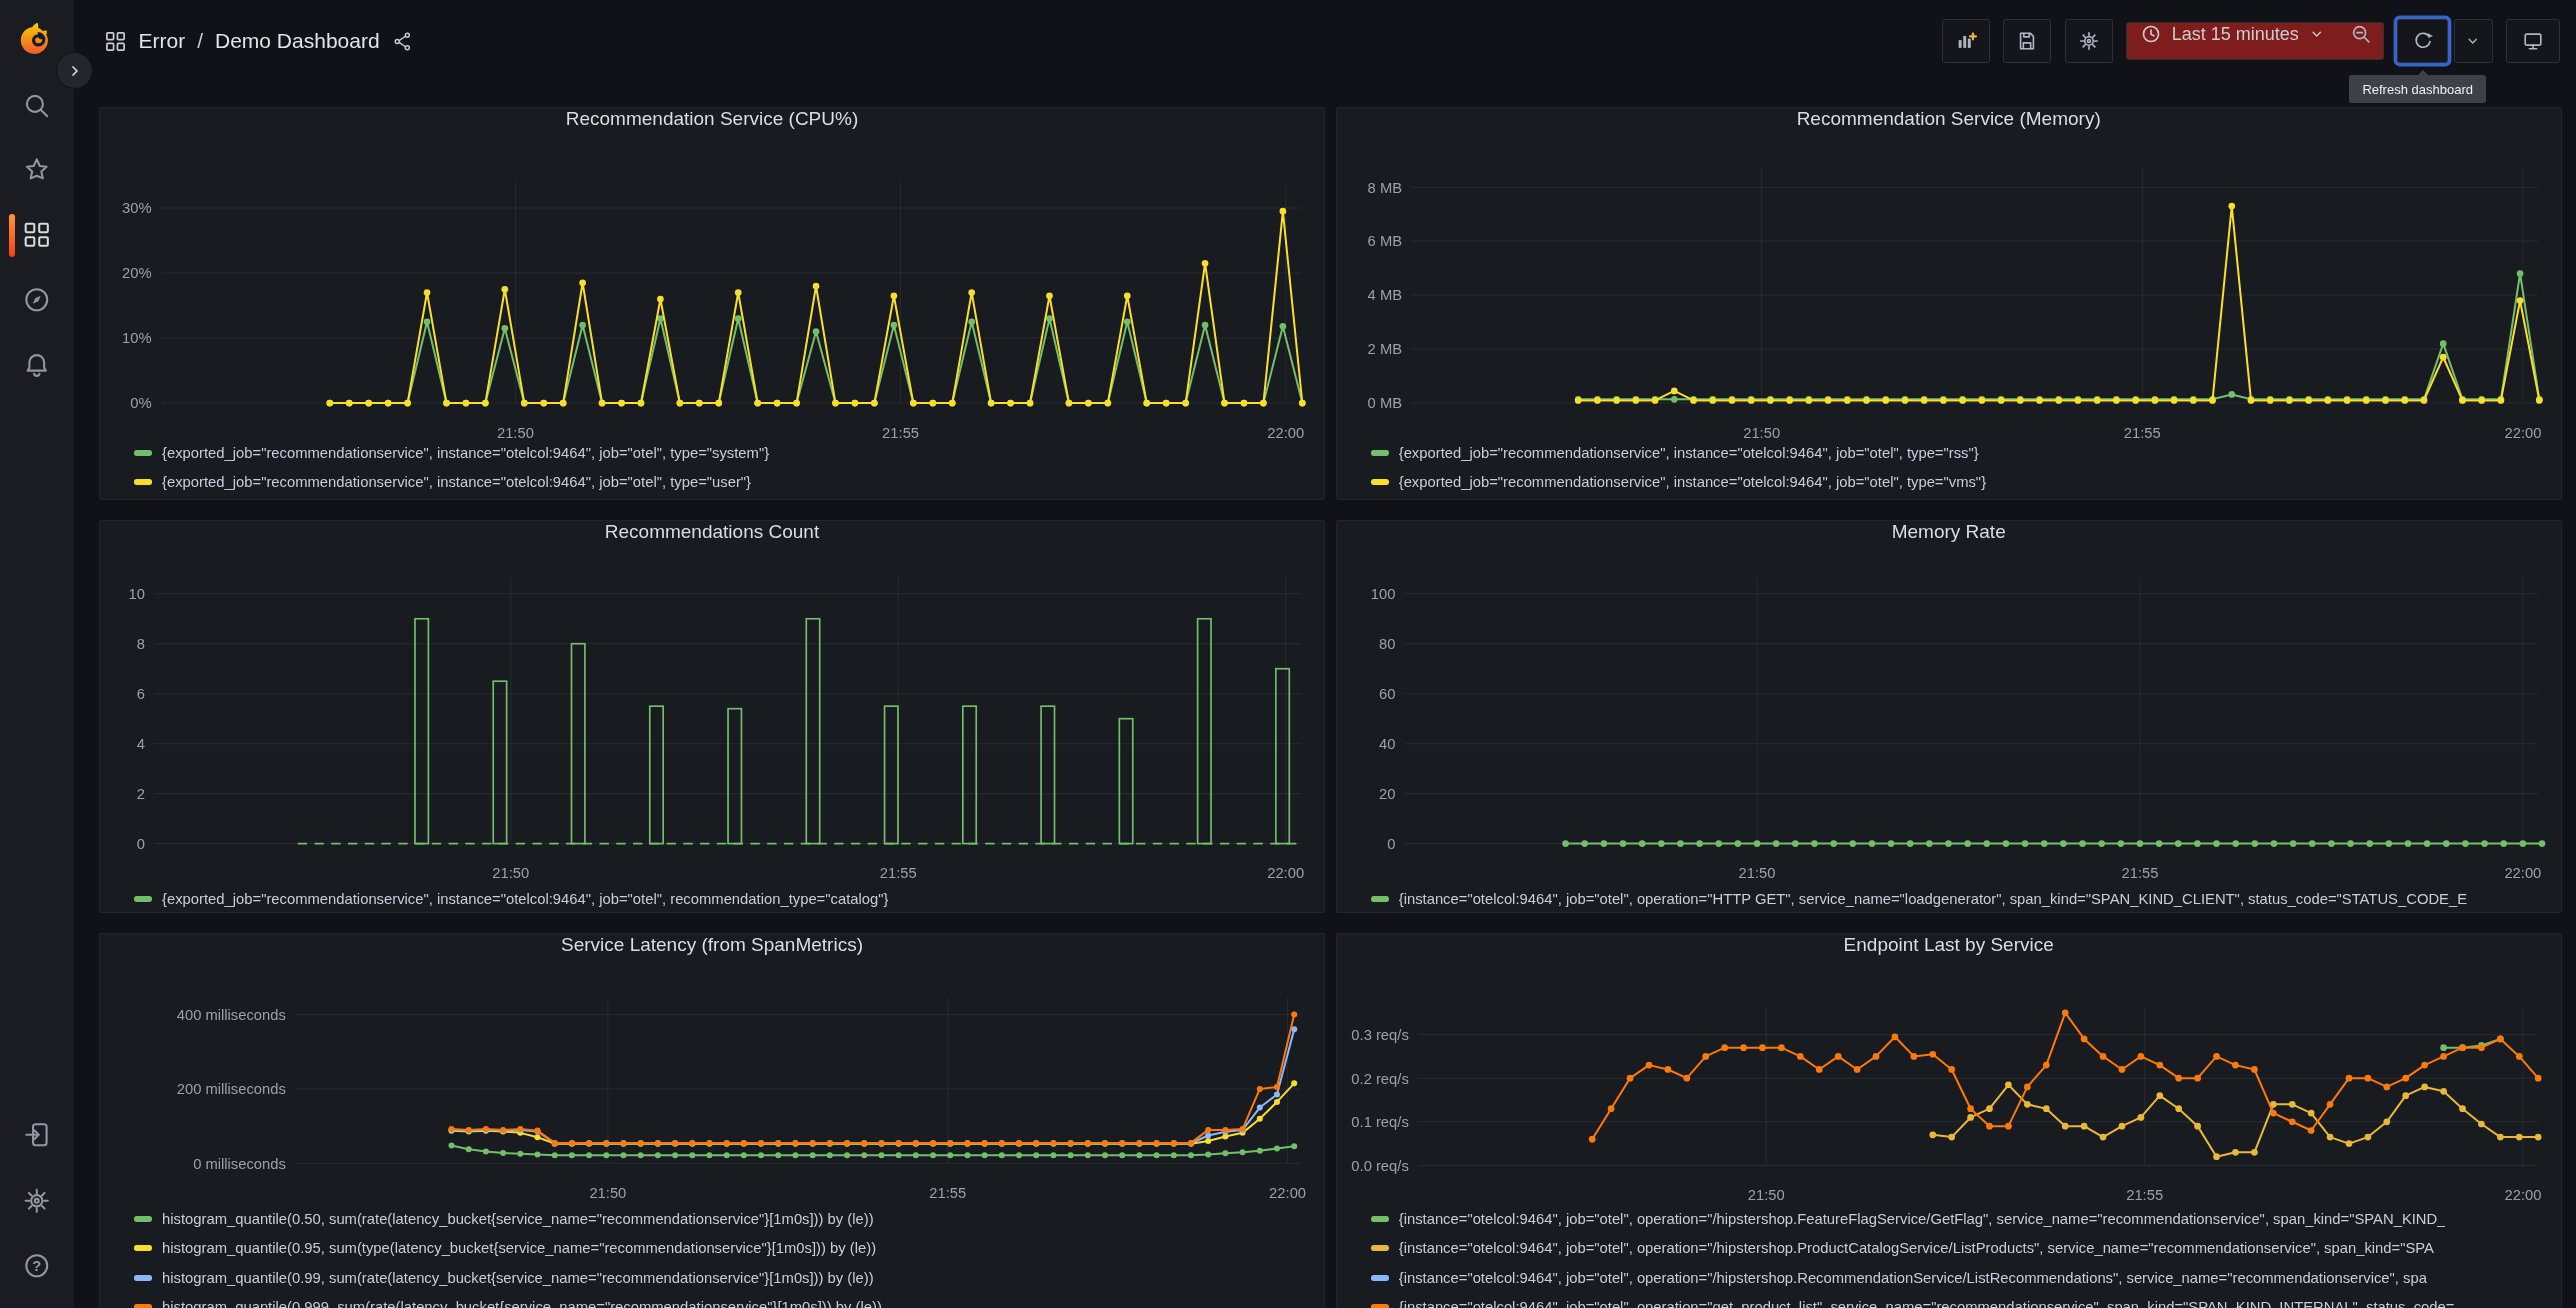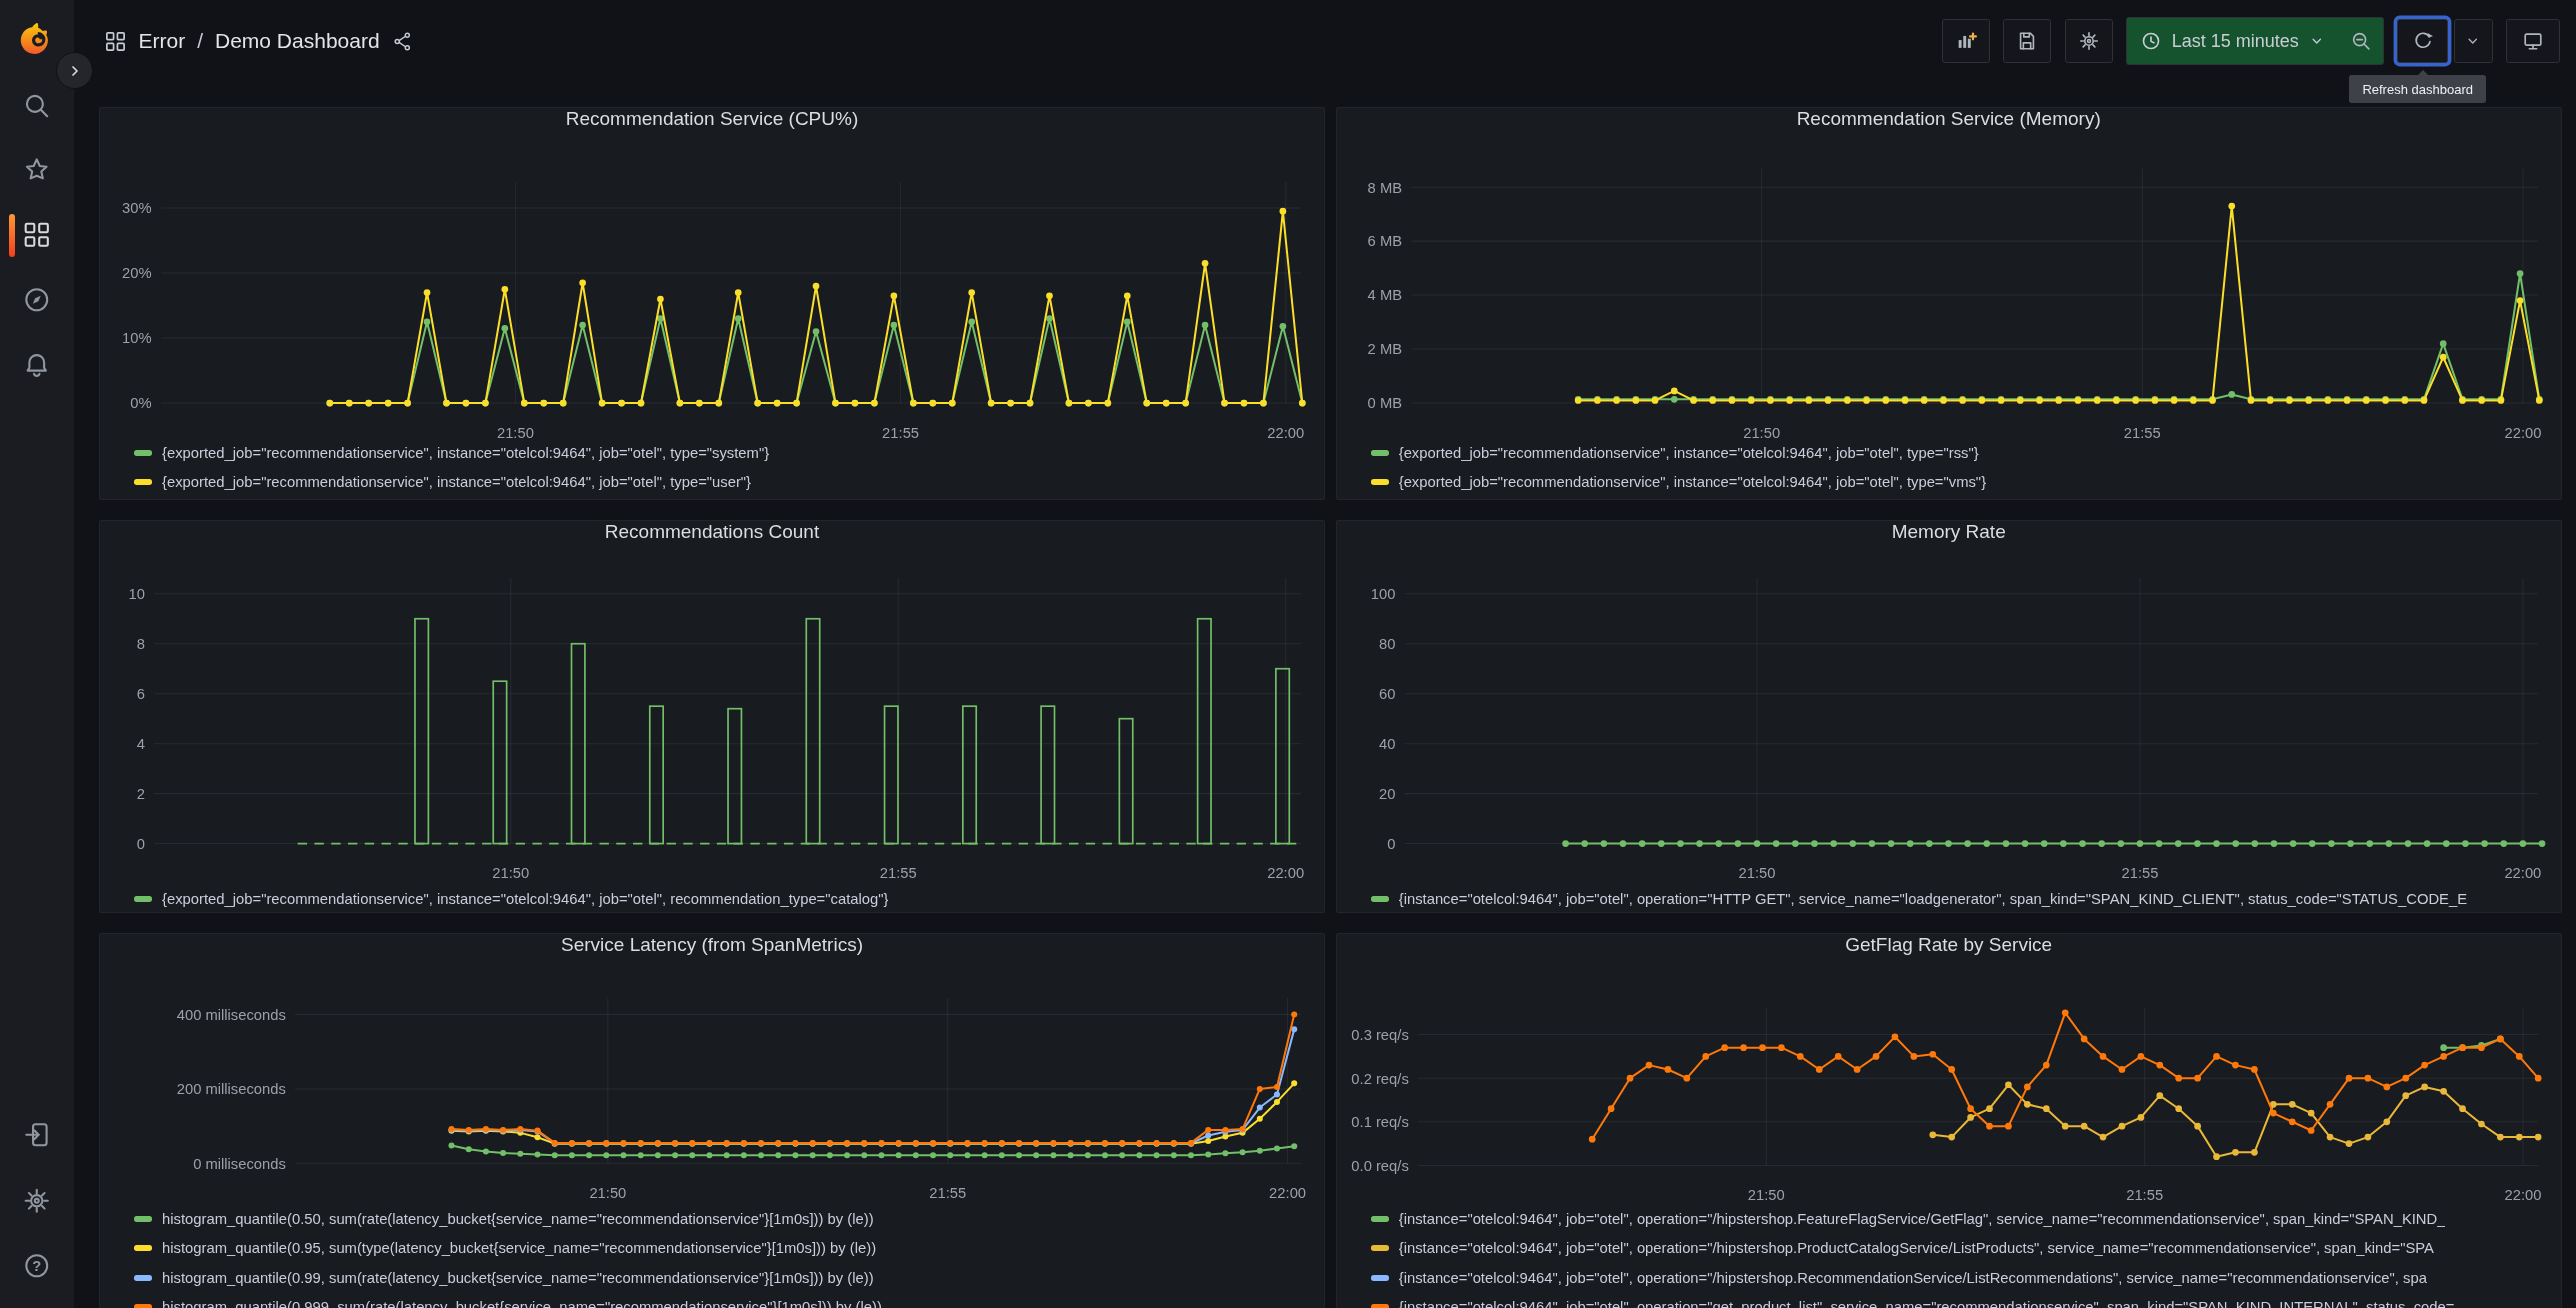--- a/index.html
+++ b/index.html
@@ -21,21 +21,21 @@
   .header{position:absolute;left:74px;top:0;right:0;height:82px;display:flex;align-items:center;padding:0 16px 0 29.5px;box-sizing:border-box}
   .crumbs{display:flex;align-items:center;gap:12px;font-size:21px;color:#e3e4e8}
   .crumbs svg{width:23px;height:23px;fill:none;stroke:#c7ccd3;stroke-width:1.8}
   .crumb{cursor:pointer}
   .crumb-sep{color:#c7ccd3}
   .share-ic svg{width:21px;height:21px;stroke-width:1.7}
   .toolbar{margin-left:auto;display:flex;align-items:center;gap:13.4px}
   .tbtn{height:44px;min-width:48px;background:#15161b;border:0.7px solid #2e3138;border-radius:2.7px;
         display:flex;align-items:center;justify-content:center;color:#b0b6bf;cursor:pointer;box-sizing:border-box}
   .tbtn svg,.tgroup svg{width:22px;height:22px;fill:none;stroke:currentColor;stroke-width:1.8;stroke-linecap:round;stroke-linejoin:round}
-  .tgroup{height:48px;display:flex;align-items:center;background:#14532d;border:0.7px solid #2e3138;border-radius:2.7px;color:#b0b6bf;box-sizing:border-box}
+  .tgroup{height:38px;display:flex;align-items:flex-start;background:#7f1d1d;border:0.7px solid #2e3138;border-radius:2.7px;color:#b0b6bf;box-sizing:border-box}
   .timepicker{display:flex;align-items:center;gap:9.4px;padding:0 13.4px;font-size:18px;font-weight:500;color:#c9ced4;cursor:pointer}
   .timepicker .caret svg{width:17.5px;height:17.5px}
   .vdiv{width:0.7px;background:#2e3138}
   .sq{width:43px;display:flex;align-items:center;justify-content:center;cursor:pointer}
   .refresh-focus{box-shadow:0 0 0 3.4px #3565cc;border-radius:2.7px;z-index:3}
   
   .tooltip{position:absolute;left:2349px;top:75px;background:#3f4148;color:#eef0f3;font-size:13px;
         padding:6.7px 13.4px;border-radius:2.7px;z-index:9;white-space:nowrap}
   .tooltip::before{content:"";position:absolute;top:-10.7px;left:68px;border:6px solid transparent;border-bottom-color:#3f4148}
   
@@ -847,21 +847,21 @@
           <span class="sw" style="background: rgb(138, 184, 255);"></span>
           <span class="ltxt">histogram_quantile(0.99, sum(rate(latency_bucket{service_name="recommendationservice"}[1m0s])) by (le))</span>
         </div>
         <div class="lrow">
           <span class="sw" style="background: rgb(255, 120, 10);"></span>
           <span class="ltxt">histogram_quantile(0.999, sum(rate(latency_bucket{service_name="recommendationservice"}[1m0s])) by (le))</span>
         </div>
       </div>
   </section>
   <section class="panel">
-    <h2 class="ptitle">GetFlag Rate by Service</h2>
+    <h2 class="ptitle">Endpoint Last by Service</h2>
     <svg class="chart" viewBox="0 0 1823 583" width="1224" height="392">
         <line x1="120" y1="345" x2="1790" y2="345" class="gl"></line>
         <text x="106" y="353" text-anchor="end">0.0 req/s</text>
         <line x1="120" y1="280" x2="1790" y2="280" class="gl"></line>
         <text x="106" y="288" text-anchor="end">0.1 req/s</text>
         <line x1="120" y1="215" x2="1790" y2="215" class="gl"></line>
         <text x="106" y="223" text-anchor="end">0.2 req/s</text>
         <line x1="120" y1="150" x2="1790" y2="150" class="gl"></line>
         <text x="106" y="158" text-anchor="end">0.3 req/s</text>
         <line x1="639.0540540540541" y1="110" x2="639.0540540540541" y2="345" class="gl"></line>

